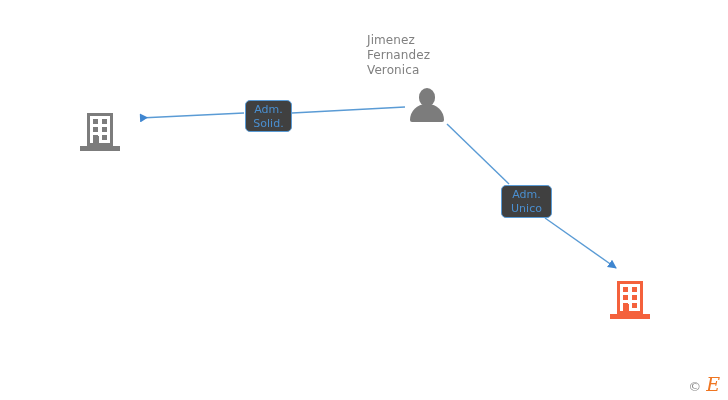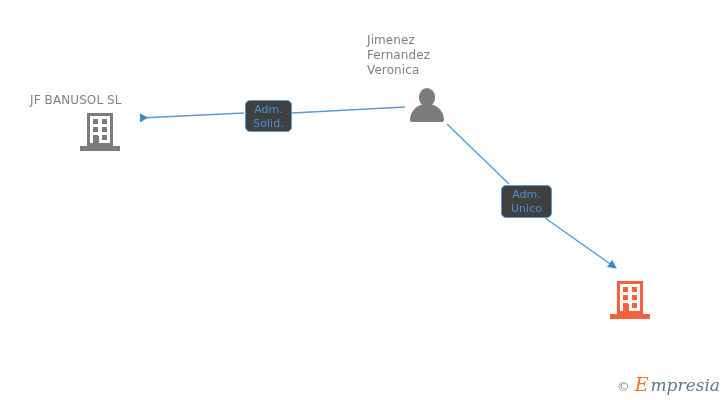--- a/index.html
+++ b/index.html
@@ -178,21 +178,20 @@
 
   <div class="node-label" style="left:367px; top:33px; width:120px;">Jimenez
 Fernandez
 Veronica</div>
 
   <div class="person-icon" style="left:407px; top:88px;">
     <div class="head"></div>
     <div class="body"></div>
   </div>
 
-  <div class="node-label" style="left:30px; top:93px; width:140px;">JF BANUSOL  SL</div>
 
   <div class="building-icon" style="left:80px; top:113px;">
     <div class="tower"></div>
     <div class="win" style="left:13px; top:6px;"></div>
     <div class="win" style="left:22px; top:6px;"></div>
     <div class="win" style="left:13px; top:14px;"></div>
     <div class="win" style="left:22px; top:14px;"></div>
     <div class="win" style="left:13px; top:22px;"></div>
     <div class="win" style="left:22px; top:22px;"></div>
     <div class="door"></div>
@@ -214,16 +213,15 @@
 
   <div class="edge-label" style="left:245px; top:100px; width:47px; height:32px;">Adm.
 Solid.</div>
 
   <div class="edge-label" style="left:501px; top:185px; width:51px; height:33px;">Adm.
 Unico</div>
 
   <div id="watermark">
     <span class="copy">©</span>
     <span class="brand-e">E</span>
-    <span class="brand-rest">mpresia</span>
   </div>
 
 </div>
 
 </body></html>

